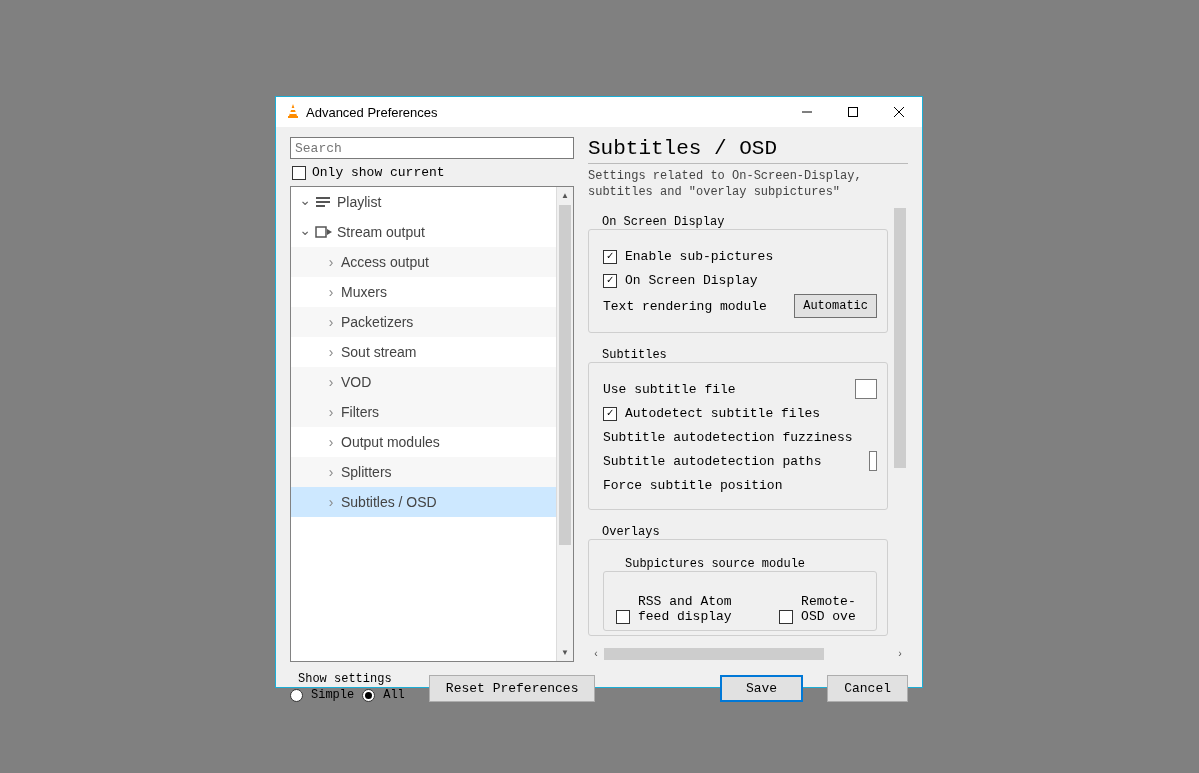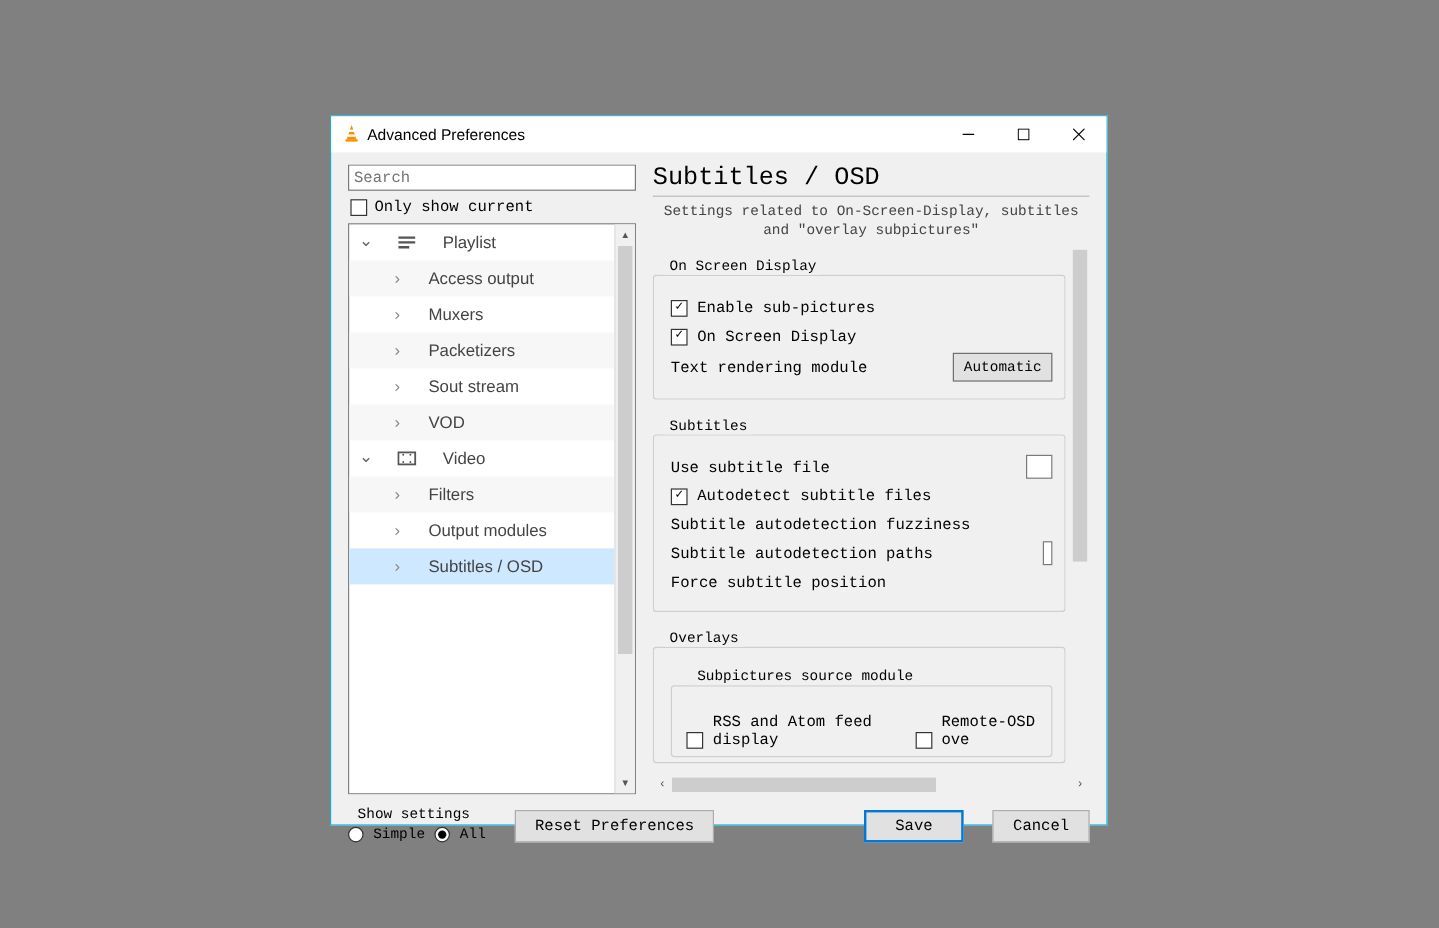--- a/index.html
+++ b/index.html
@@ -41,21 +41,21 @@
     flex-direction: column;
     padding: 10px 14px 10px 14px;
   }
   .upper {
     flex: 1;
     display: flex;
     gap: 14px;
     overflow: hidden;
   }
   .left-pane {
-    width: 240px;
+    width: 284px;
     display: flex;
     flex-direction: column;
   }
   .search-box {
     height: 22px;
     border: 1px solid #7a7a7a;
     background: #fff;
     font-family: "Courier New", monospace;
     font-size: 13px;
     color: #888;
@@ -100,21 +100,21 @@
     overflow: hidden;
     font-size: 14px;
     color: #333;
   }
   .tree-item {
     height: 30px;
     display: flex;
     align-items: center;
     padding-left: 8px;
     border-bottom: 1px solid transparent;
-    gap: 20px;
+    gap: 4px;
   }
   .tree-item.alt { background: #f7f7f7; }
   .tree-item.selected { background: #cde8ff; }
   .tree-item .chev { width: 12px; display: inline-flex; justify-content: center; color: #666; font-size: 10px; }
   .tree-item .chev.down::before { content: "⌄"; font-size: 14px; position: relative; top: -2px; }
   .tree-item .chev.right::before { content: "›"; font-size: 14px; color: #888; }
   .tree-item .ico { width: 18px; height: 18px; display: inline-flex; align-items: center; justify-content: center; }
   .tree-item.child { padding-left: 34px; }
   .tree-item .label { color: #444; }
   .tree-scroll {
@@ -148,21 +148,21 @@
     color: #000;
   }
   .right-pane h1 {
     font-family: "Courier New", monospace;
     font-size: 21px;
     font-weight: normal;
     margin: 0 0 4px 0;
     border-bottom: 1px solid #bbb;
     padding-bottom: 3px;
   }
-  .desc { font-size: 12px; color: #444; margin-bottom: 8px; line-height: 1.35; text-align: center; }
+  .desc { font-size: 12px; color: #444; margin-bottom: 8px; line-height: 1.35; }
   .settings-scroll {
     flex: 1;
     display: flex;
     overflow: hidden;
   }
   .settings-body {
     flex: 1;
     overflow: hidden;
   }
   .groupbox {
@@ -325,60 +325,61 @@
                 <span class="chev down"></span>
                 <span class="ico">
                   <svg width="18" height="14">
                     <line x1="1" y1="3" x2="15" y2="3" stroke="#555" stroke-width="2"></line>
                     <line x1="1" y1="7" x2="15" y2="7" stroke="#555" stroke-width="2"></line>
                     <line x1="1" y1="11" x2="10" y2="11" stroke="#555" stroke-width="2"></line>
                   </svg>
                 </span>
                 <span class="label">Playlist</span>
               </div>
-              <div class="tree-item child alt">
-                <span class="chev right"></span>
-                <span class="label">Access output</span>
-              </div>
-              <div class="tree-item child">
-                <span class="chev right"></span>
-                <span class="label">Muxers</span>
-              </div>
-              <div class="tree-item child alt">
-                <span class="chev right"></span>
-                <span class="label">Packetizers</span>
-              </div>
-              <div class="tree-item child">
-                <span class="chev right"></span>
-                <span class="label">Sout stream</span>
-              </div>
-              <div class="tree-item child alt">
-                <span class="chev right"></span>
-                <span class="label">VOD</span>
-              </div>
               <div class="tree-item">
                 <span class="chev down"></span>
                 <span class="ico">
                   <svg width="18" height="14">
-                    <rect x="1" y="2" width="14" height="10" fill="none" stroke="#555" stroke-width="1.5"></rect>
-                    <circle cx="5" cy="4" r="0.8" fill="#555"></circle>
-                    <circle cx="5" cy="10" r="0.8" fill="#555"></circle>
-                    <circle cx="11" cy="4" r="0.8" fill="#555"></circle>
-                    <circle cx="11" cy="10" r="0.8" fill="#555"></circle>
+                    <rect x="1" y="2" width="10" height="10" fill="none" stroke="#555" stroke-width="1.5"></rect>
+                    <path d="M12 4 L17 7 L12 10 Z" fill="#555"></path>
                   </svg>
                 </span>
-                <span class="label">Video</span>
+                <span class="label">Stream output</span>
               </div>
               <div class="tree-item child alt">
                 <span class="chev right"></span>
+                <span class="label">Access output</span>
+              </div>
+              <div class="tree-item child">
+                <span class="chev right"></span>
+                <span class="label">Muxers</span>
+              </div>
+              <div class="tree-item child alt">
+                <span class="chev right"></span>
+                <span class="label">Packetizers</span>
+              </div>
+              <div class="tree-item child">
+                <span class="chev right"></span>
+                <span class="label">Sout stream</span>
+              </div>
+              <div class="tree-item child alt">
+                <span class="chev right"></span>
+                <span class="label">VOD</span>
+              </div>
+              <div class="tree-item child alt">
+                <span class="chev right"></span>
                 <span class="label">Filters</span>
               </div>
               <div class="tree-item child">
                 <span class="chev right"></span>
                 <span class="label">Output modules</span>
+              </div>
+              <div class="tree-item child alt">
+                <span class="chev right"></span>
+                <span class="label">Splitters</span>
               </div>
               <div class="tree-item child selected">
                 <span class="chev right"></span>
                 <span class="label">Subtitles / OSD</span>
               </div>
             </div>
           <div class="tree-scroll">
             <div class="up">▲</div>
             <div class="thumb"></div>
             <div class="down" style="position:absolute;bottom:0;left:0;right:0;">▼</div>

